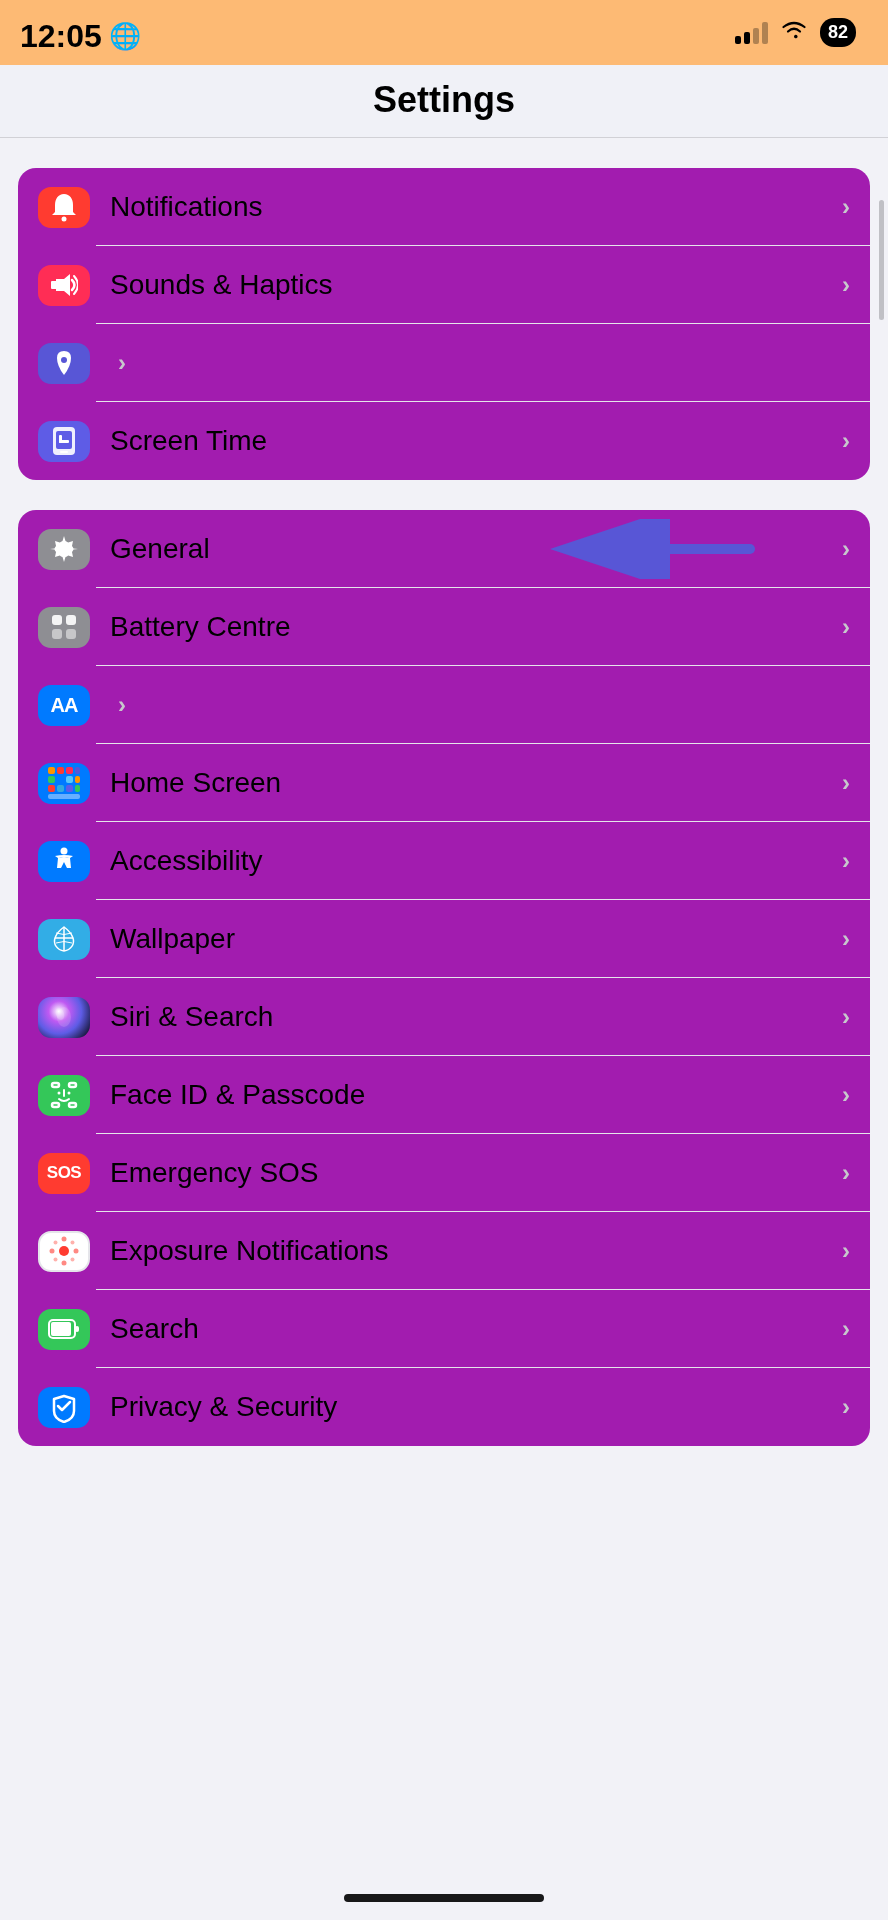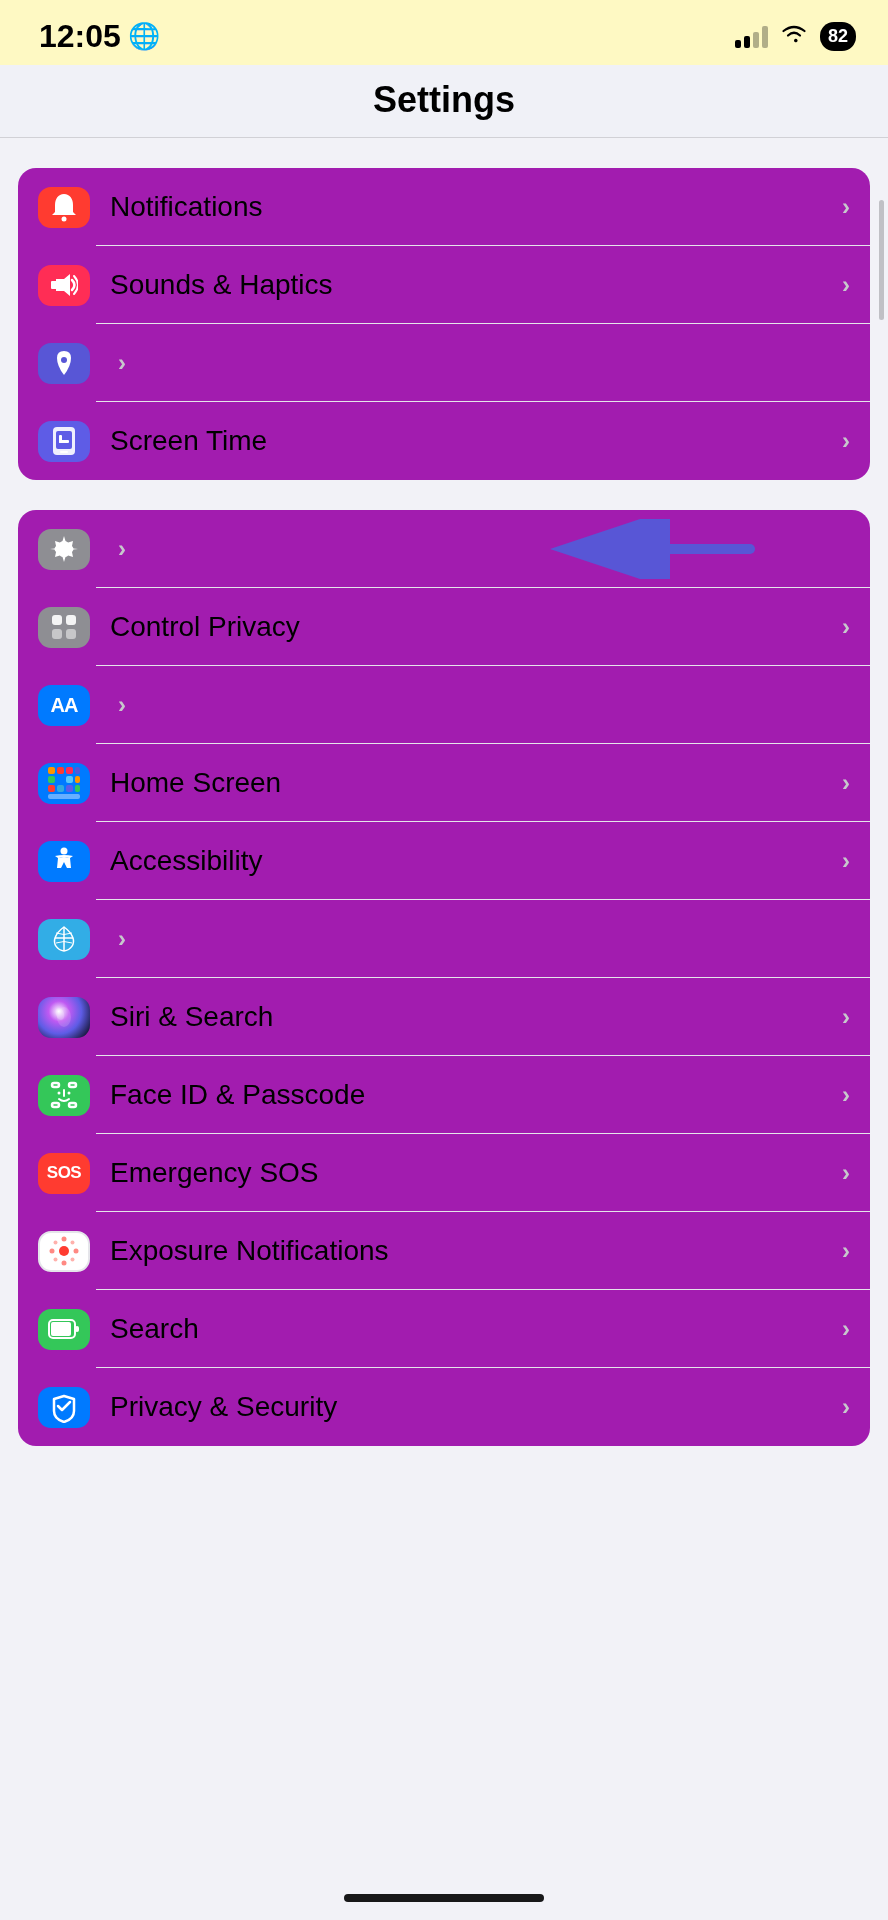--- a/index.html
+++ b/index.html
@@ -9,23 +9,23 @@
       min-height: 1920px;
       background: #f2f2f7;
       font-family: -apple-system, 'SF Pro Text', 'Helvetica Neue', Arial, sans-serif;
       overflow-x: hidden;
     }
 
     
     .status-bar {
       display: flex;
       justify-content: space-between;
-      align-items: center;
-      padding: 18px 32px 10px 39px;
-      background: #fef9c3;
+      align-items: flex-start;
+      padding: 18px 32px 10px 20px;
+      background: #fdba74;
     }
     .status-time {
       font-size: 32px;
       font-weight: 700;
       color: #000;
       display: flex;
       align-items: center;
       gap: 8px;
     }
     .status-time .globe-icon {
@@ -261,20 +261,21 @@
 
 <div class="settings-group">
 
   <div class="settings-item general-item">
     <div class="item-icon icon-gray">
       <svg width="30" height="30" viewBox="0 0 30 30" fill="white">
         <circle cx="15" cy="15" r="4" fill="white"></circle>
         <path d="M15 2 L16.5 7 Q18 7.5 19.2 8.5 L24 7 L23 12 Q24 13.2 24.5 14.5 L29 15 L24.5 15.5 Q24 16.8 23 18 L24 23 L19.2 21.5 Q18 22.5 16.5 23 L15 28 L13.5 23 Q12 22.5 10.8 21.5 L6 23 L7 18 Q6 16.8 5.5 15.5 L1 15 L5.5 14.5 Q6 13.2 7 12 L6 7 L10.8 8.5 Q12 7.5 13.5 7 Z" fill="white"></path>
       </svg>
     </div>
+    <span class="item-label">General</span>
 
     <svg class="purple-arrow" width="220" height="60" viewBox="0 0 220 60">
       <defs>
         <marker id="arrowhead" markerWidth="12" markerHeight="8" refX="10" refY="4" orient="auto">
           <polygon points="0 0, 12 4, 0 8" fill="#5856d6"></polygon>
         </marker>
       </defs>
       <path d="M 200 30 L 20 30" stroke="#5856d6" stroke-width="10" fill="none" marker-end="url(#arrowhead)" stroke-linecap="round"></path>
     </svg>
     <span class="chevron">›</span>
@@ -282,21 +283,21 @@
 
   <div class="settings-item">
     <div class="item-icon" style="background:#8e8e93;">
       <svg width="30" height="30" viewBox="0 0 30 30" fill="white">
         <rect x="3" y="3" width="10" height="10" rx="3" fill="white" opacity="0.9"></rect>
         <rect x="17" y="3" width="10" height="10" rx="3" fill="white" opacity="0.9"></rect>
         <rect x="3" y="17" width="10" height="10" rx="3" fill="white" opacity="0.5"></rect>
         <rect x="17" y="17" width="10" height="10" rx="3" fill="white" opacity="0.5"></rect>
       </svg>
     </div>
-    <span class="item-label">Control Privacy</span>
+    <span class="item-label">Battery Centre</span>
     <span class="chevron">›</span>
   </div>
 
   <div class="settings-item">
     <div class="item-icon icon-blue">
       <span style="color:white;font-size:20px;font-weight:800;letter-spacing:-1px;">AA</span>
     </div>
     <span class="chevron">›</span>
   </div>
 
@@ -338,20 +339,21 @@
   <div class="settings-item">
     <div class="item-icon" style="background:#32ade6;">
       <svg width="30" height="30" viewBox="0 0 30 30" fill="white">
         <path d="M15 3 C15 3 8 8 6 14 C4 20 8 26 15 27 C22 26 26 20 24 14 C22 8 15 3 15 3Z" stroke="white" stroke-width="1.5" fill="none"></path>
         <path d="M15 3 L15 27" stroke="white" stroke-width="1.5"></path>
         <path d="M6 14 L24 14" stroke="white" stroke-width="1.5"></path>
         <path d="M7 9 Q15 12 23 9" stroke="white" stroke-width="1" fill="none"></path>
         <path d="M7 19 Q15 16 23 19" stroke="white" stroke-width="1" fill="none"></path>
       </svg>
     </div>
+    <span class="item-label">Wallpaper</span>
     <span class="chevron">›</span>
   </div>
 
   <div class="settings-item">
     <div class="item-icon" style="background:radial-gradient(circle at 40% 35%, #ffffff 0%, #bf5af2 25%, #5e5ce6 55%, #000 100%);">
       <svg width="26" height="26" viewBox="0 0 26 26">
         <ellipse cx="13" cy="13" rx="7" ry="10" fill="rgba(255,255,255,0.15)"></ellipse>
         <ellipse cx="9" cy="10" rx="4" ry="6" fill="rgba(255,255,255,0.2)" transform="rotate(-20, 9, 10)"></ellipse>
       </svg>
     </div>

